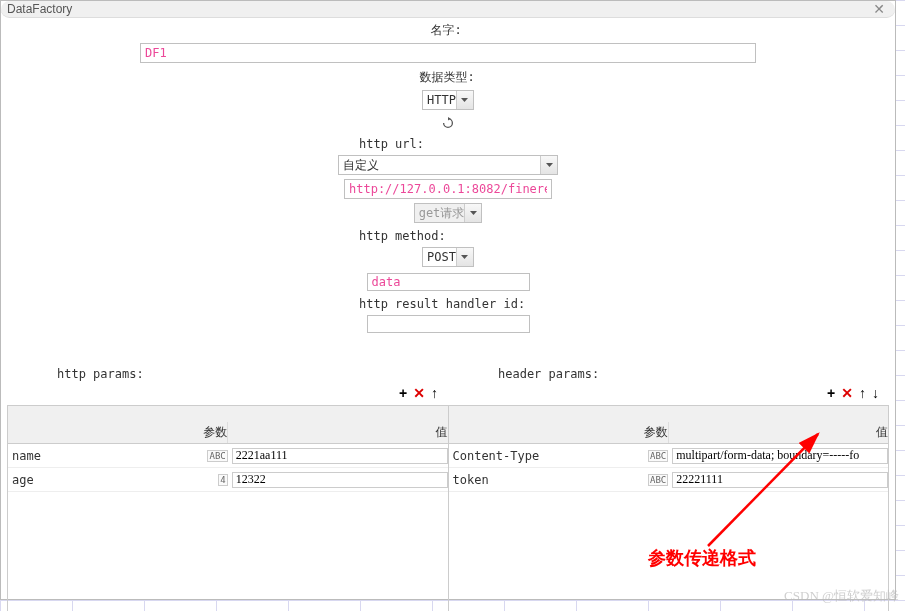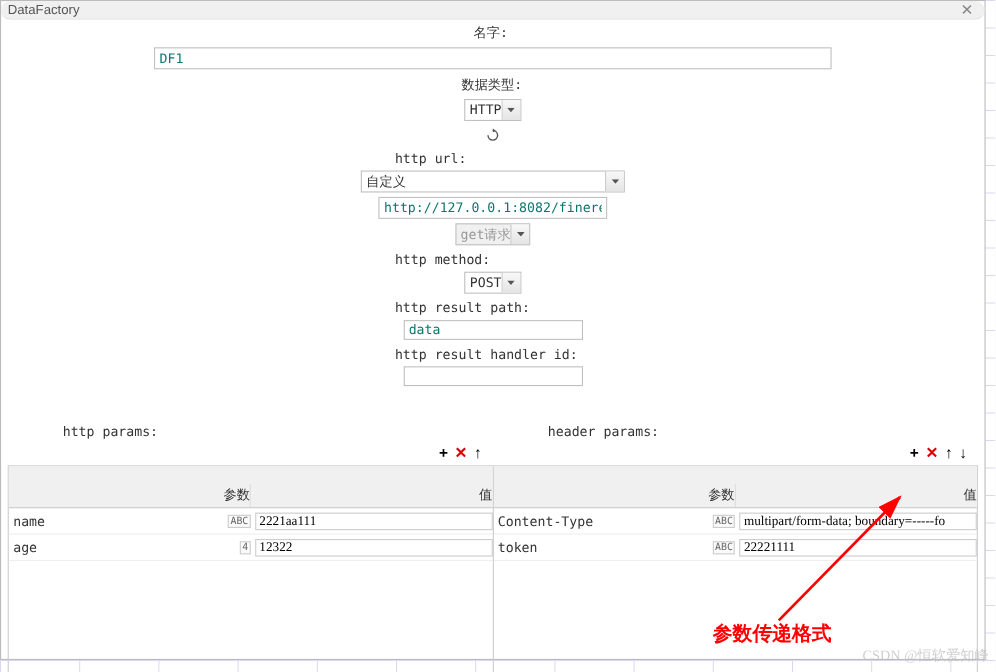--- a/index.html
+++ b/index.html
@@ -43,21 +43,21 @@
   .label { width: 178px; font-family: "SimSun","Microsoft YaHei", monospace; font-size: 12px; color: #333; }
   .label.short { width: 35px; }
   
   input[type=text].field, .field {
     border: 1px solid #c0c0c0;
     background: #fff;
     height: 20px;
     padding: 1px 4px;
     font-family: Tahoma, "SimSun", monospace;
     font-size: 12px;
-    color: #0f766e;
+    color: #ec4899;
   }
   
   .select {
     border: 1px solid #c0c0c0;
     background: #fff;
     height: 20px;
     display: flex; align-items: center; justify-content: space-between;
     padding: 0 0 0 4px;
     font-family: Tahoma, monospace;
     font-size: 12px;
@@ -140,21 +140,21 @@
       <span class="icon-btn">
           <svg viewBox="0 0 16 16">
             <path d="M8 3 A5 5 0 1 1 3 8" fill="none" stroke="#555" stroke-width="1.5"></path>
             <path d="M8 1 L8 5 L11 3 Z" fill="#555"></path>
           </svg>
         </span>
     </div>
 
     <div class="row">
       <span class="label">http url:</span>
-      <div class="select" style="width:240px">
+      <div class="select" style="width:220px">
         <span>自定义</span>
         <span class="arrow-btn">
             <svg viewBox="0 0 7 4">
               <path d="M0 0 L3.5 4 L7 0 Z" fill="#555"></path>
             </svg>
           </span>
       </div>
       <input type="text" class="field" style="width: 208px;" value="http://127.0.0.1:8082/finereport4">
       <div class="select" style="flex:1; background:#f0f0f0">
         <span style="color:#999">get请求</span>
@@ -172,21 +172,20 @@
         <span>POST</span>
         <span class="arrow-btn">
             <svg viewBox="0 0 7 4">
               <path d="M0 0 L3.5 4 L7 0 Z" fill="#555"></path>
             </svg>
           </span>
       </div>
     </div>
 
     <div class="row">
-      <span class="label">http result path:</span>
       <input type="text" class="field" style="flex: 1 1 0%;" value="data">
     </div>
 
     <div class="row">
       <span class="label">http result handler id:</span>
       <input type="text" class="field" style="flex: 1 1 0%;" value="">
     </div>
 
     <div style="display:flex; margin-top:18px;">
       <div style="flex:1">

